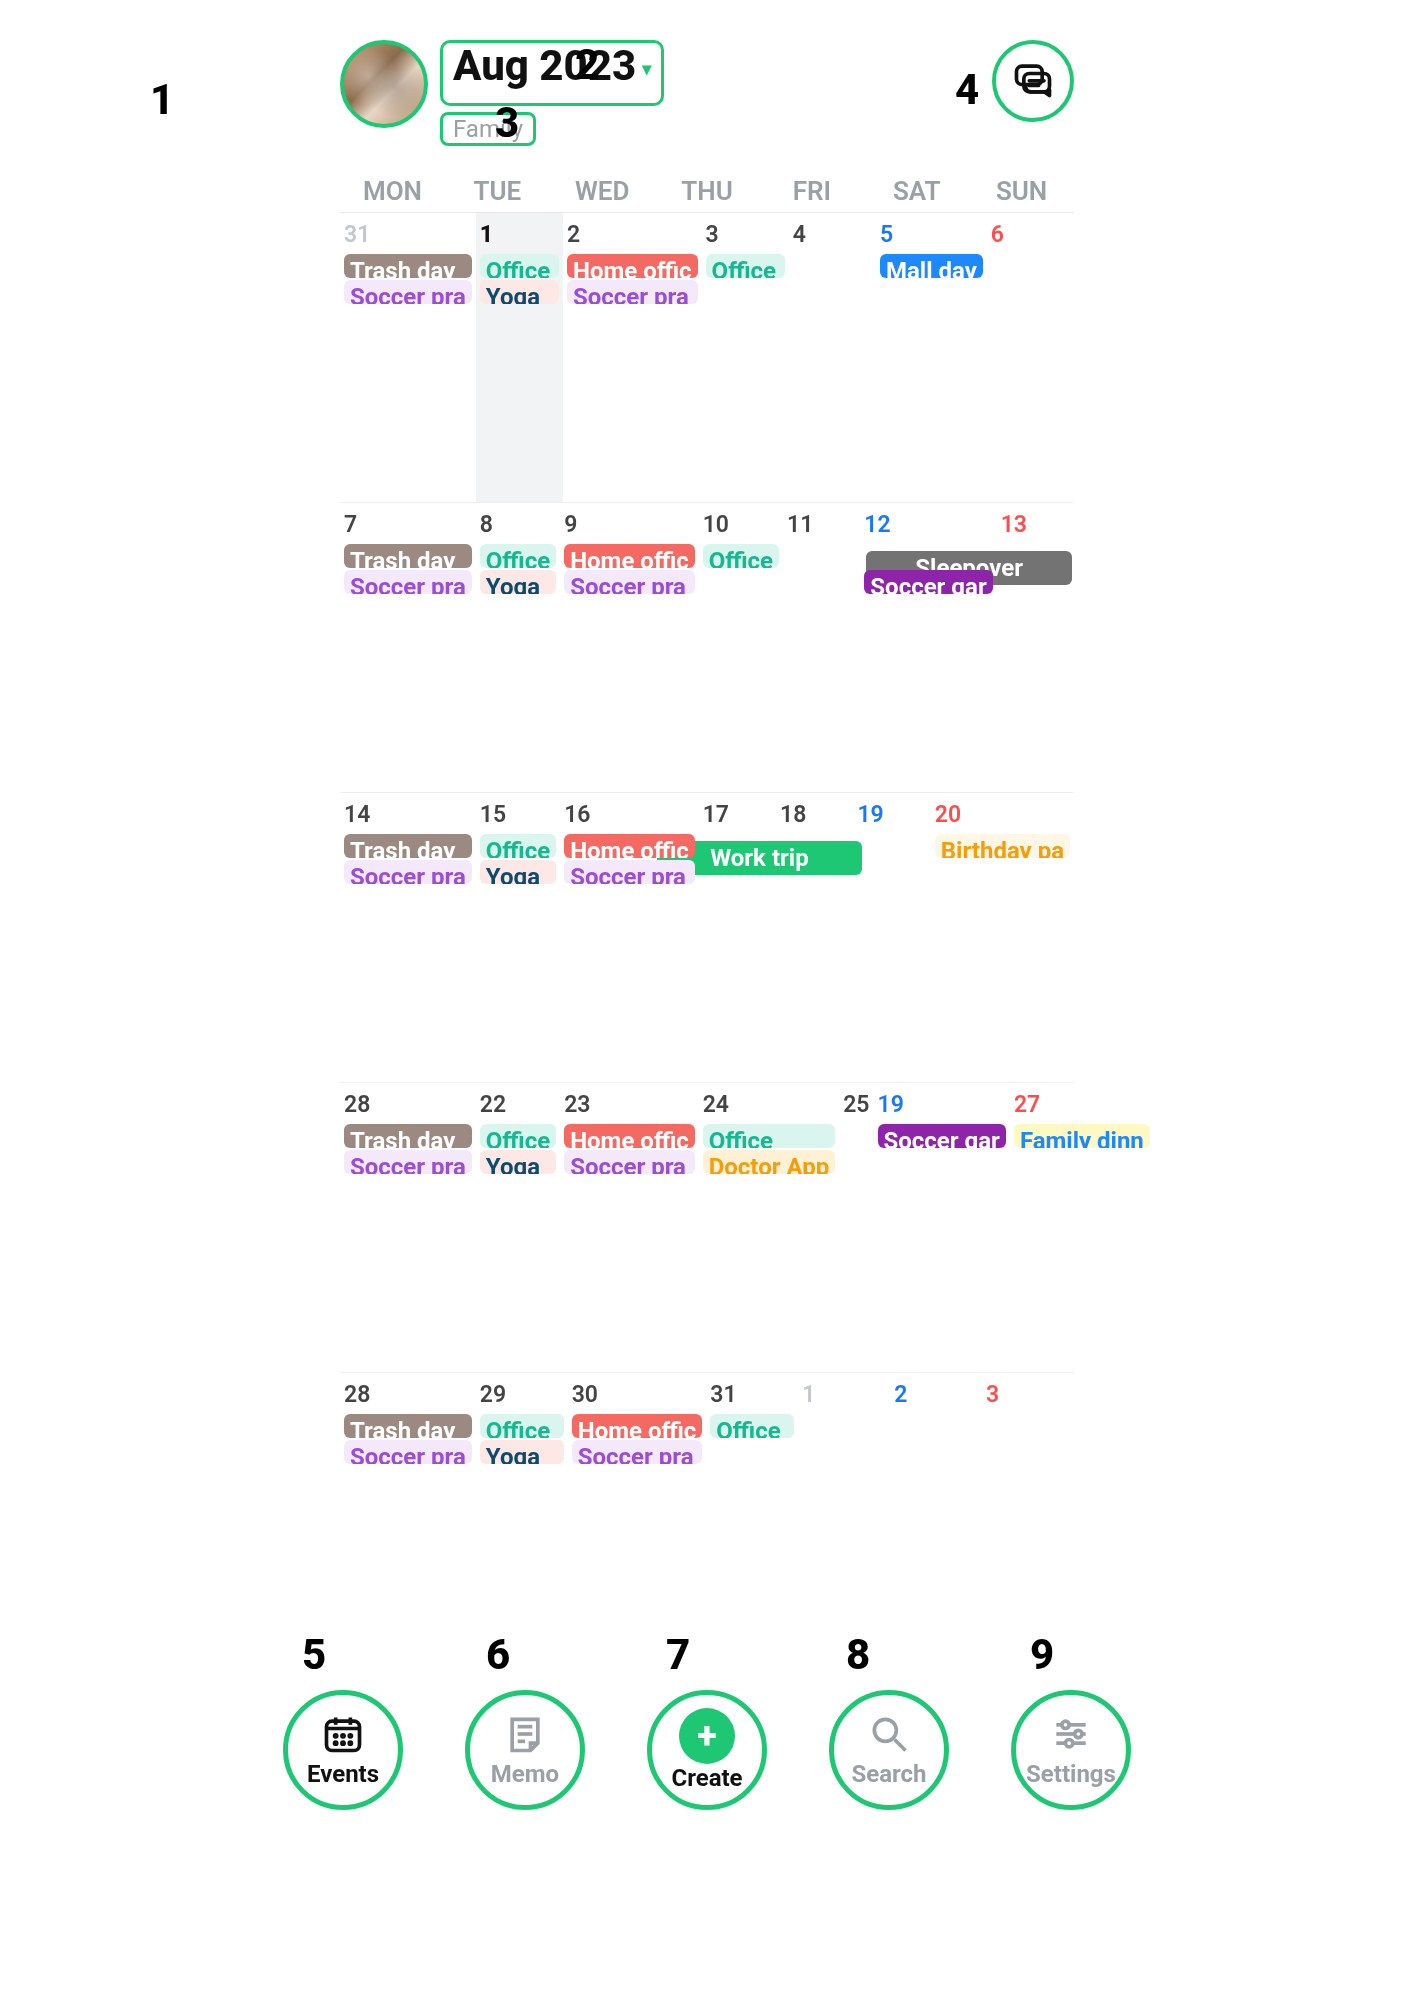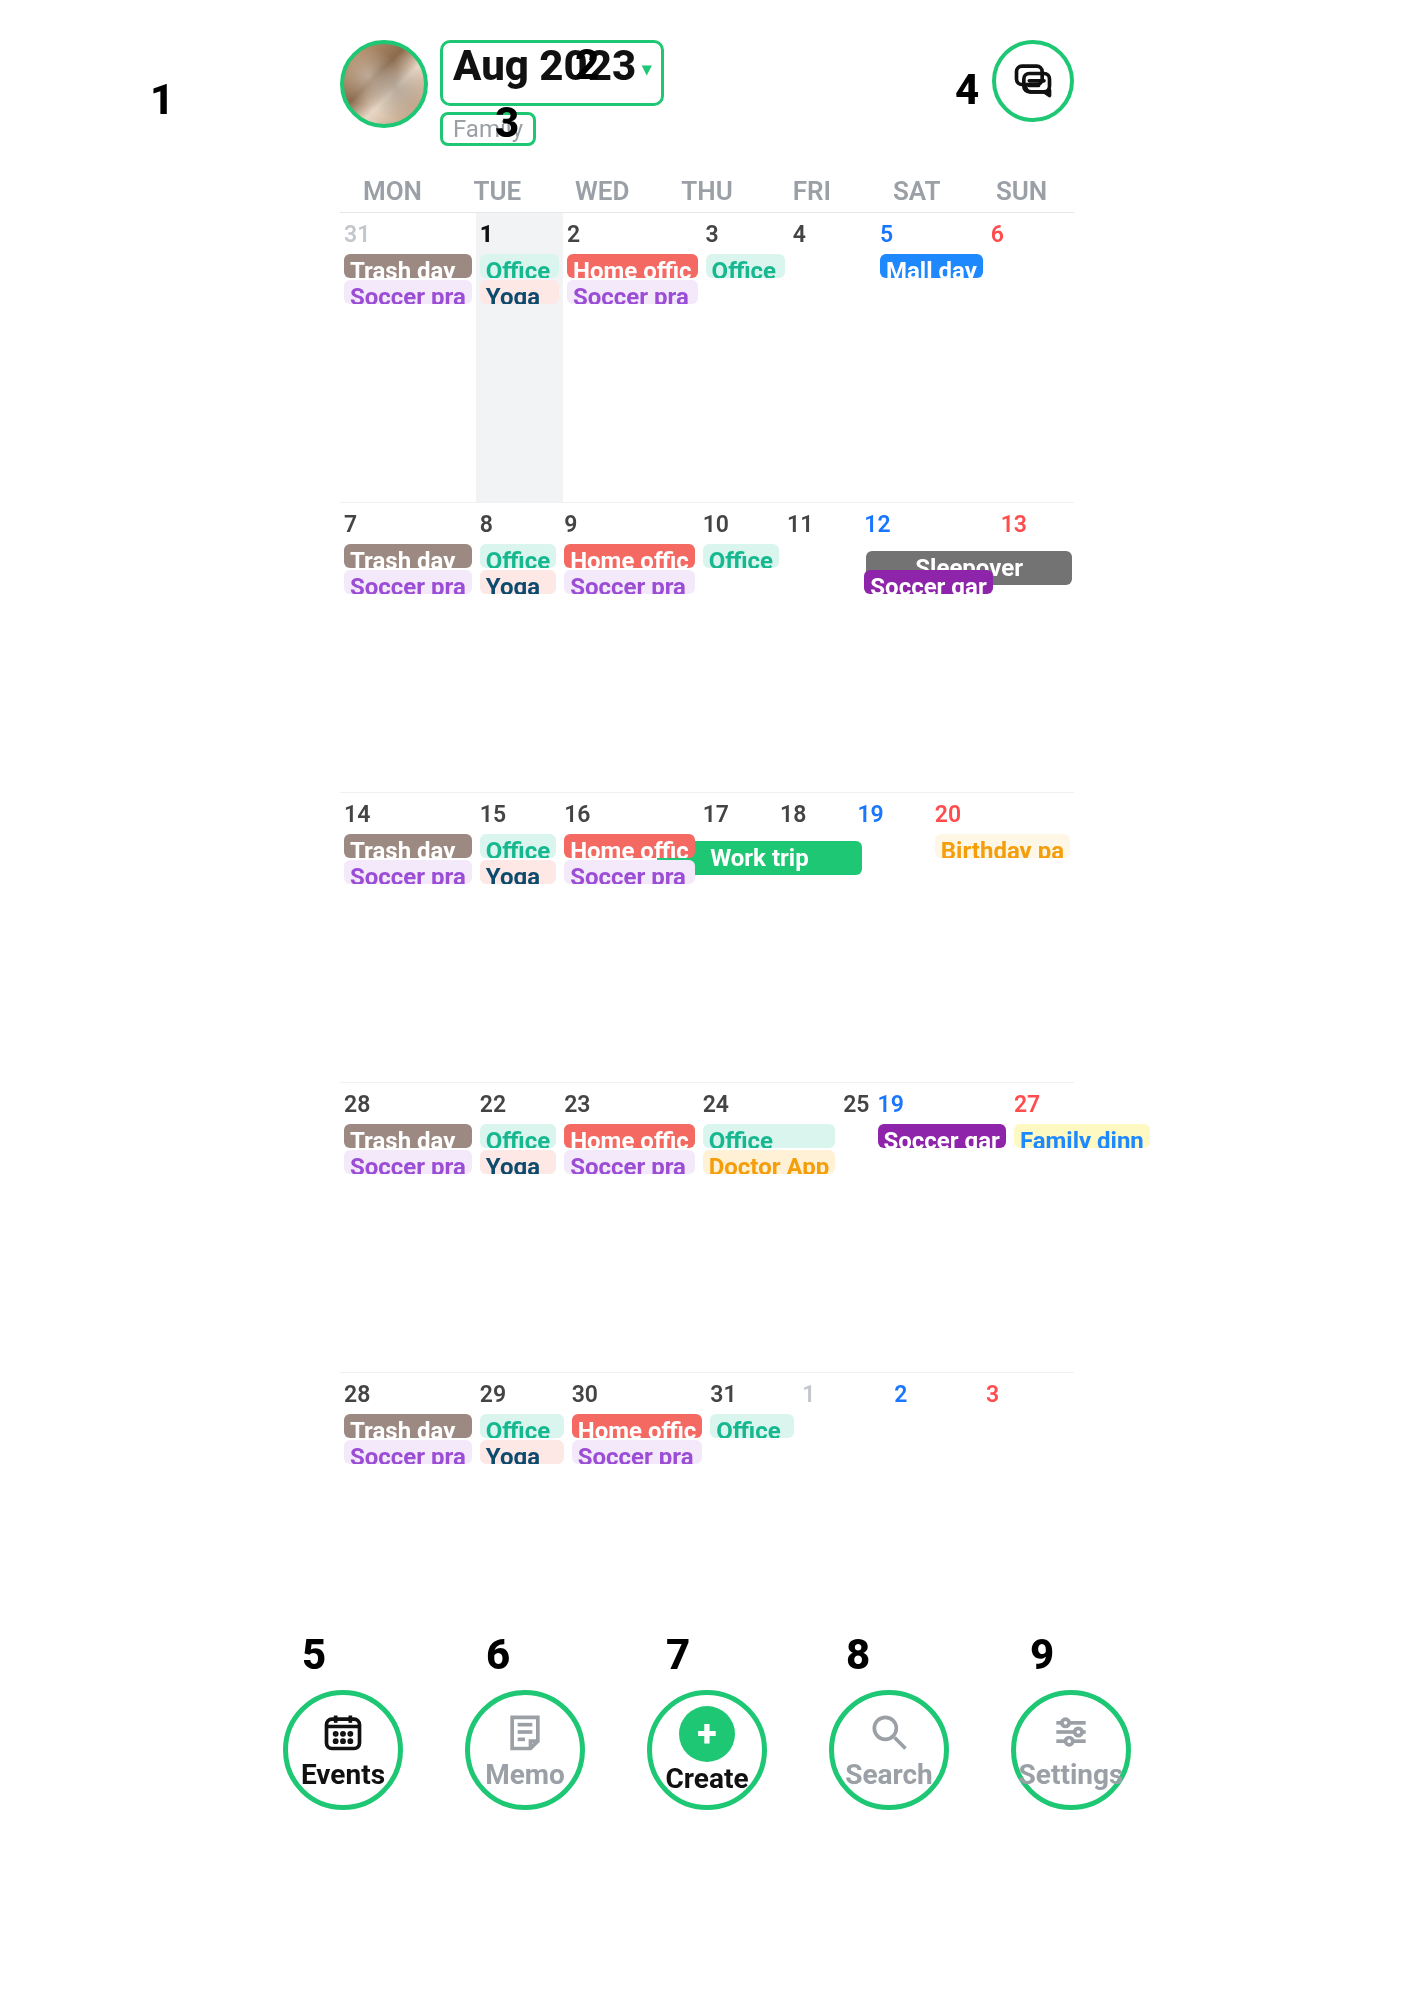--- a/index.html
+++ b/index.html
@@ -52,21 +52,21 @@
   
   .span { position: absolute; height: 34px; line-height: 34px; font-weight: 700; font-size: 24px; color: #fff; border-radius: 6px; padding: 0 8px; overflow: hidden; white-space: nowrap; text-align: center; }
   .row0 { top: 48px; }
   .span.sleep { left: calc(100%/7*5 + 2px); width: calc(100%/7*2 - 4px); background:#737373; }
   .span.worktrip { left: calc(100%/7*3 + 2px); width: calc(100%/7*2 - 4px); background:#1ec773; }
   
   .nav { position: absolute; left: 0; right: 0; top: 1690px; display: flex; justify-content: center; gap: 62px; }
   .nav-item { display: flex; flex-direction: column; align-items: center; gap: 4px; }
   .nav-circle { width: 120px; height: 120px; border: 5px solid #1ec773; border-radius: 50%; display: flex; flex-direction: column; align-items: center; justify-content: center; gap: 2px; }
   .nav-circle svg { width: 44px; height: 44px; }
-  .nav-label { font-size: 28px; font-weight: 700; color: #9aa0a6; margin-top: -2px; }
+  .nav-label { font-size: 24px; font-weight: 700; color: #9aa0a6; margin-top: -2px; }
   .nav-item.active .nav-label { color: #111; }
   .create-inner { width: 56px; height: 56px; border-radius: 50%; background: #1ec773; display: flex; align-items: center; justify-content: center; color: #fff; font-size: 36px; font-weight: 800; }
 </style>
 </head>
 <body>
 
 <div class="annot n1">1</div>
 <div class="annot n2">2</div>
 <div class="annot n3">3</div>
 <div class="annot n4">4</div>

